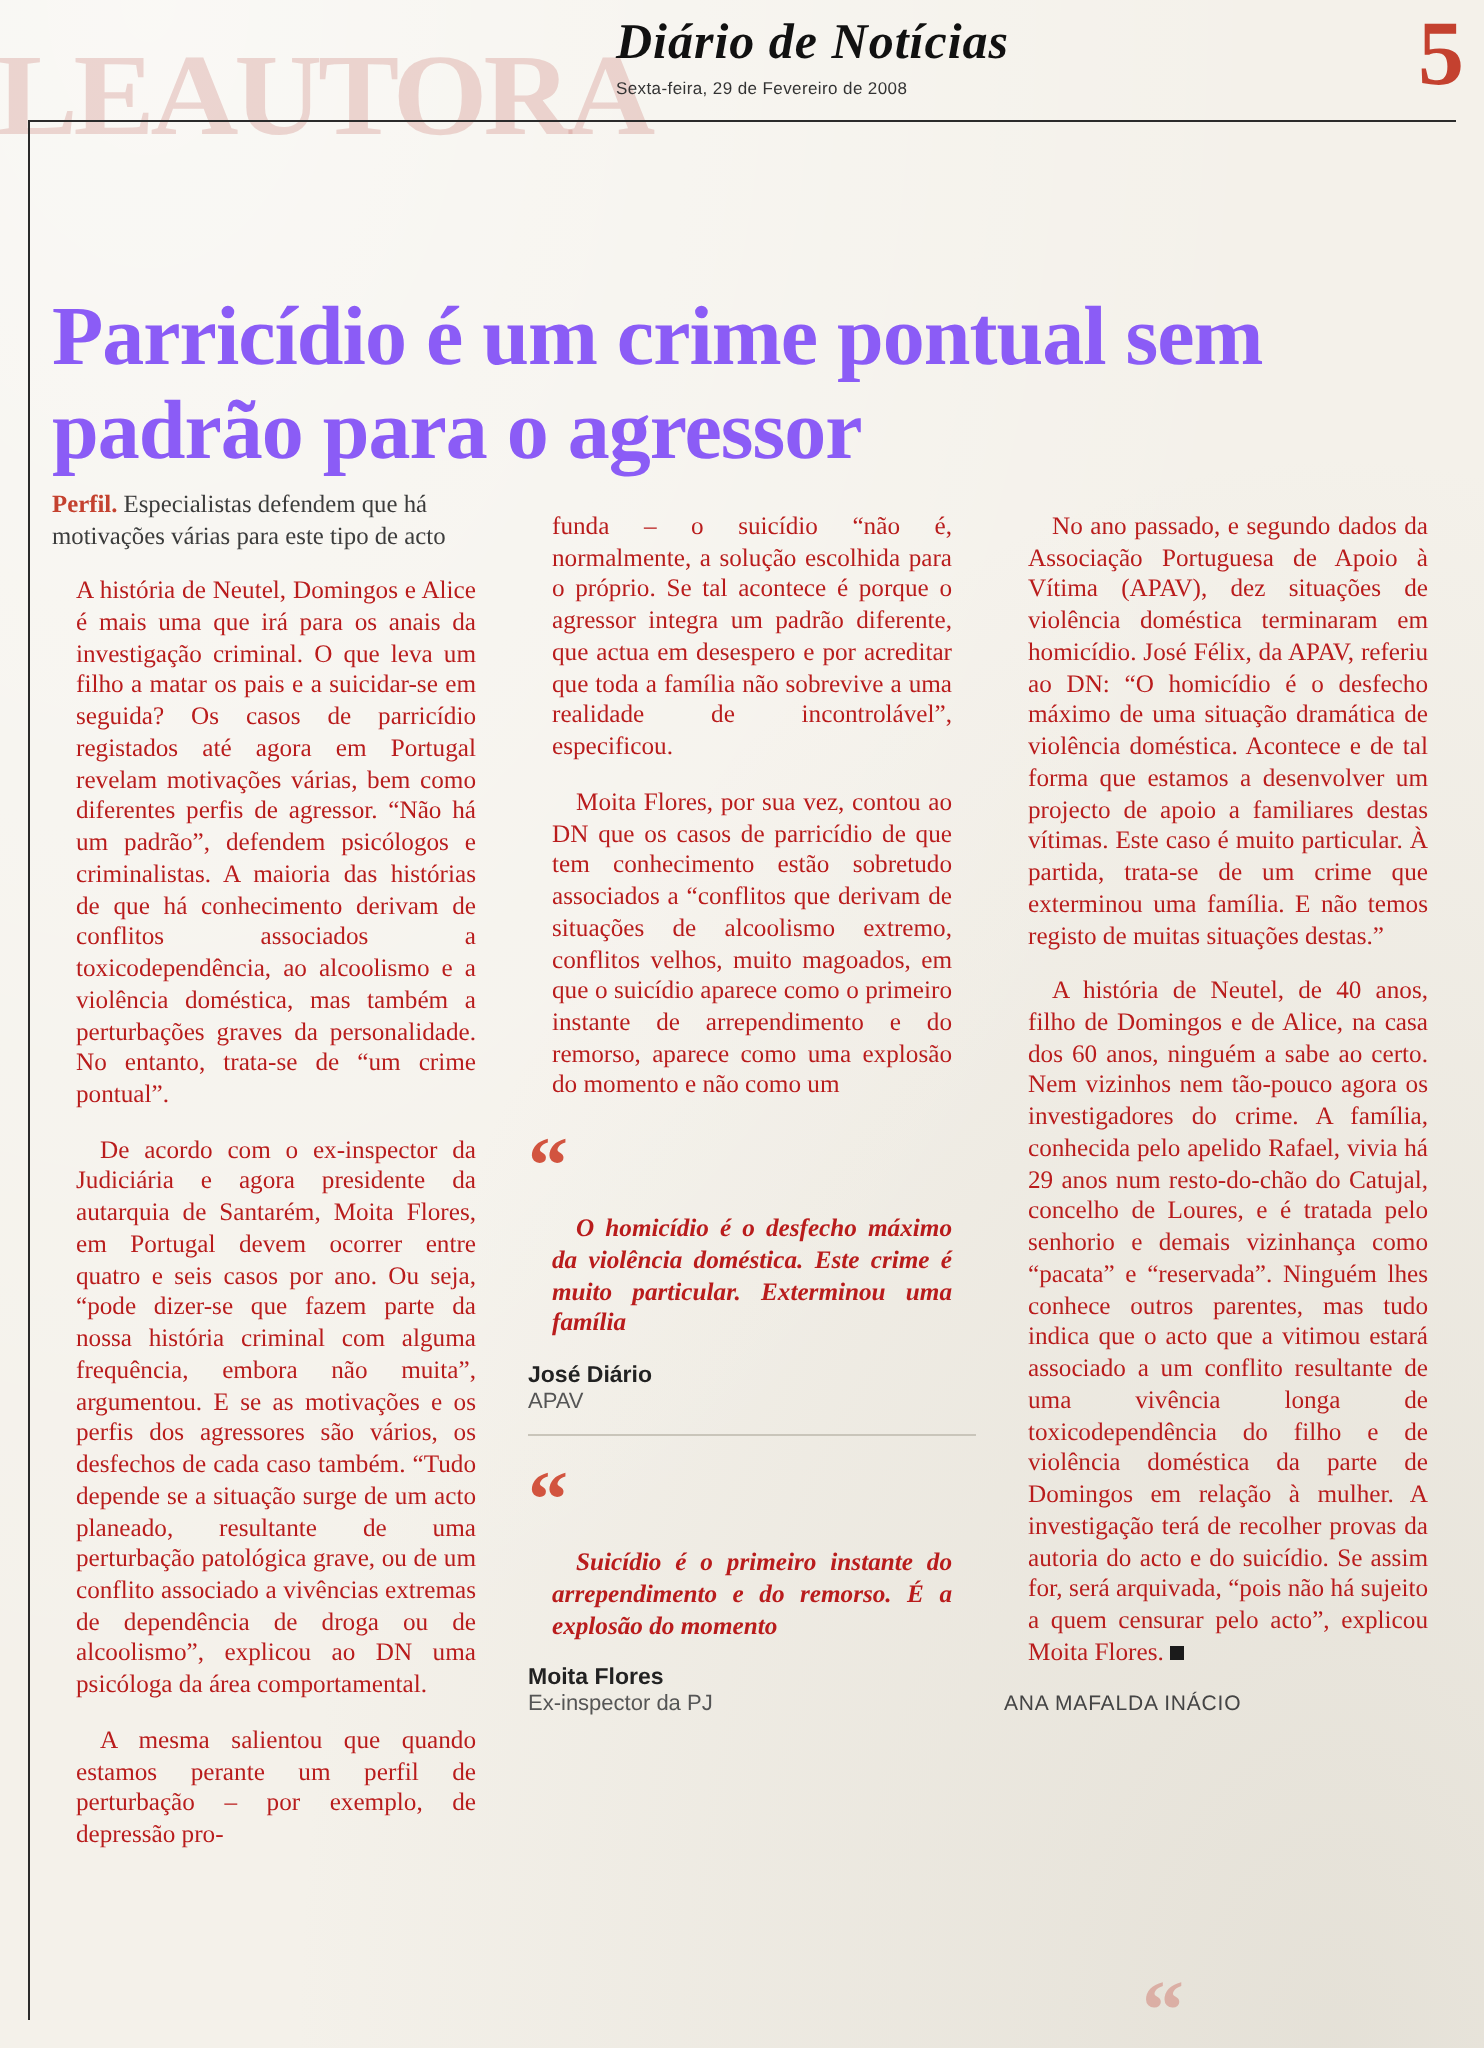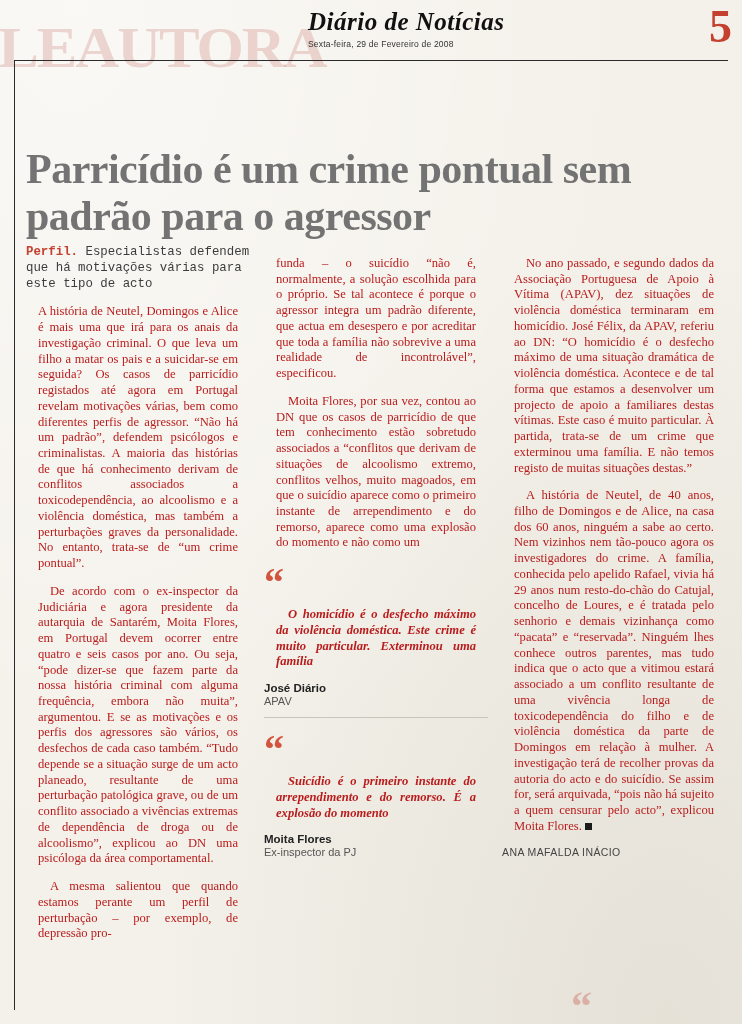--- a/index.html
+++ b/index.html
@@ -109,21 +109,21 @@
   .headline {
     position: absolute;
     left: 26px;
     right: 20px;
     top: 118px;
     font-family: "Liberation Serif", serif;
     font-weight: 700;
     font-size: 42px;
     line-height: 1.12;
     letter-spacing: -0.5px;
-    color: #737373;
+    color: #8b5cf6;
   }
 
   
   .columns {
     position: absolute;
     left: 26px;
     top: 244px;
     width: 700px;
     display: flex;
     gap: 14px;
@@ -140,21 +140,21 @@
     text-align: justify;
     text-indent: 12px;
     color: #b91c1c;
     hyphens: auto;
   }
   .col p.first {
     text-indent: 0;
   }
 
   .lede {
-    font-family: Liberation Mono, monospace;
+    font-family: Liberation Serif, serif;
     font-size: 12.4px;
     line-height: 1.3;
     color: #3c3c3c;
     margin-bottom: 8px;
   }
   .lede b {
     color: #c4412f;
     font-weight: 700;
   }
 

